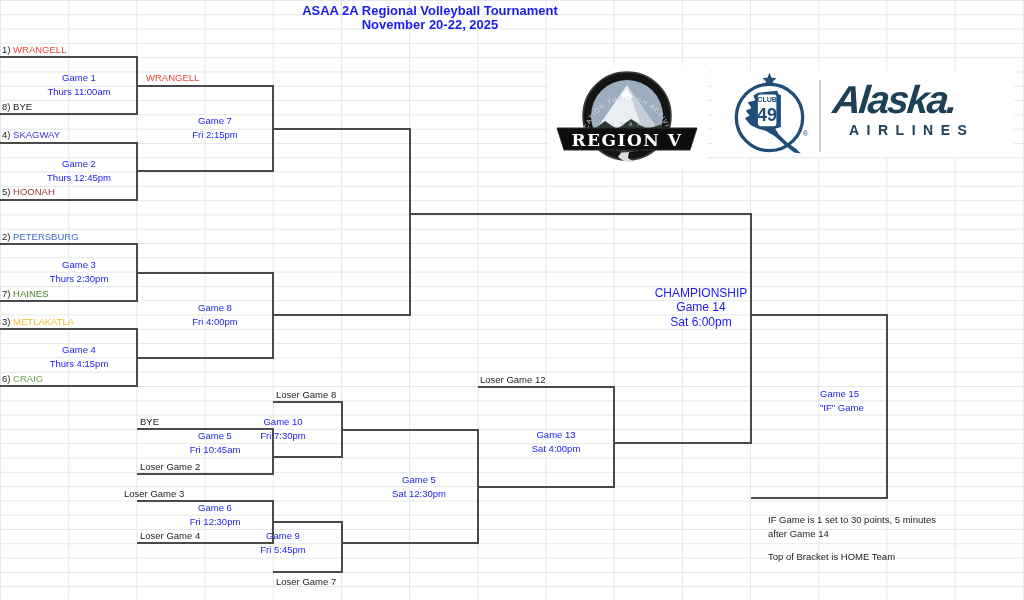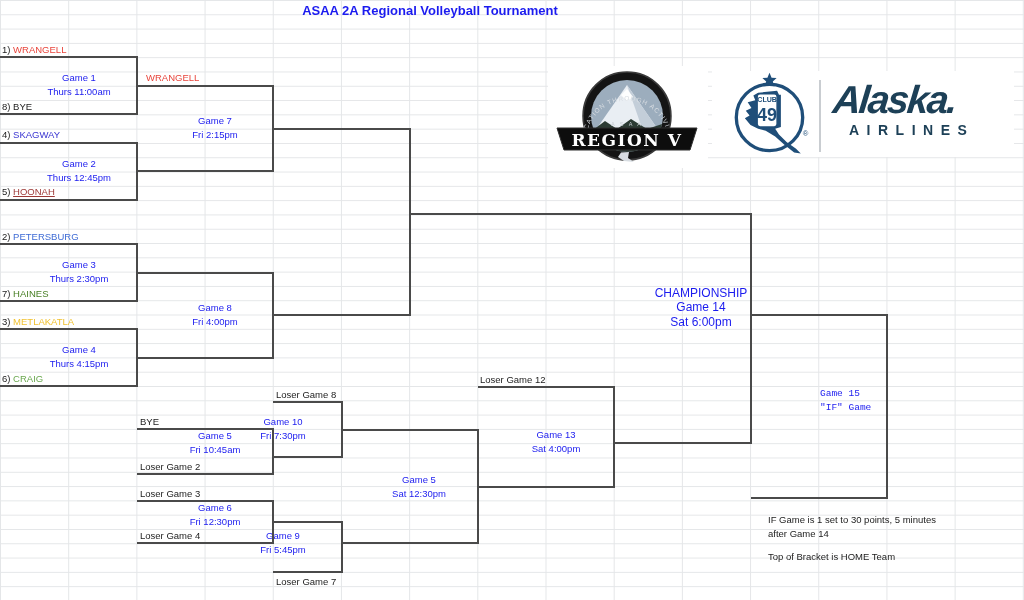--- a/index.html
+++ b/index.html
@@ -15,36 +15,37 @@
   }
   .hline, .vline { position:absolute; background:#4a4a4a; }
   .hline { height:2px; }
   .vline { width:2px; }
   .lbl { position:absolute; font-size:9.5px; line-height:14px; color:#1c1c1c; white-space:nowrap; }
   .team-name { font-weight:normal; }
   .game { position:absolute; width:110px; text-align:center; font-size:9.5px; line-height:14.3px; color:var(--blue); white-space:nowrap; }
   .game div { display:block; }
   .title { position:absolute; left:180px; top:4px; width:500px; text-align:center; font-size:13px; font-weight:bold; line-height:14.3px; color:var(--blue); }
   .champ { position:absolute; left:652px; top:286px; width:98px; text-align:center; font-size:12px; line-height:14.3px; color:var(--blue); white-space:nowrap; }
-  .ifgame { position:absolute; left:820px; top:387px; font-size:9.5px; line-height:14.3px; color:var(--blue); white-space:nowrap;font-family:Liberation Mono, monospace; }
+  .ifgame { position:absolute; left:820px; top:387px; font-size:9.5px; line-height:14.3px; color:var(--blue); white-space:nowrap; }
   .note { position:absolute; left:768px; font-size:9.5px; line-height:13px; color:#1c1c1c; white-space:nowrap; }
   .whitebg { position:absolute; background:#fff; }
   .logo { position:absolute; }
   .divider { position:absolute; width:2px; background:#c9cdd1; }
   .alaska-word { position:absolute; left:833px; top:78px; width:175px; color:var(--navy); }
   .alaska-script { font-size:39px; font-weight:bold; font-style:italic; letter-spacing:-2px; transform:skewX(-6deg); line-height:44px; }
   .alaska-air { font-size:14px; font-weight:bold; letter-spacing:7.5px; padding-left:16px; line-height:16px; }
 </style>
 </head>
 <body>
 
 <div id="screen">
 
   <div class="title">
     <div>ASAA 2A Regional Volleyball Tournament</div>
+    <div>November 20-22, 2025</div>
   </div>
 
   <div class="whitebg" style="left:548px;top:66px;width:160px;height:102px"></div>
   <div class="whitebg" style="left:712px;top:71px;width:302px;height:86px"></div>
 
   <svg class="logo" style="left:551px;top:67px" width="152" height="100" viewBox="0 0 152 100">
     <defs>
       <clipPath id="sceneClip">
           <circle cx="76" cy="49" r="36"></circle>
         </clipPath>
@@ -80,21 +81,21 @@
   <div class="divider" style="left:819px;top:80px;height:72px"></div>
 
   <div class="alaska-word">
     <div class="alaska-script">Alaska.</div>
     <div class="alaska-air">AIRLINES</div>
   </div>
 
   <div class="lbl" style="left:2px;top:43px"><span>1)</span> <span class="team-name" style="color: rgb(232, 69, 60);">WRANGELL</span></div>
   <div class="lbl" style="left:2px;top:100px"><span>8)</span> <span class="team-name" style="color: rgb(28, 28, 28);">BYE</span></div>
   <div class="lbl" style="left:2px;top:128px"><span>4)</span> <span class="team-name" style="color: rgb(58, 53, 209);">SKAGWAY</span></div>
-  <div class="lbl" style="left:2px;top:185px"><span>5)</span> <span class="team-name" style="color: rgb(158, 58, 56); text-decoration: underline;">HOONAH</span></div>
+  <div class="lbl" style="left:2px;top:185px"><span>5)</span> <span class="team-name" style="color: rgb(158, 58, 56);">HOONAH</span></div>
   <div class="lbl" style="left:2px;top:230px"><span>2)</span> <span class="team-name" style="color: rgb(62, 107, 213);">PETERSBURG</span></div>
   <div class="lbl" style="left:2px;top:287px"><span>7)</span> <span class="team-name" style="color: rgb(74, 128, 39); margin-top: 48px;">HAINES</span></div>
   <div class="lbl" style="left:2px;top:315px"><span>3)</span> <span class="team-name" style="color: rgb(241, 194, 50);">METLAKATLA</span></div>
   <div class="lbl" style="left:2px;top:372px"><span>6)</span> <span class="team-name" style="color: rgb(106, 168, 79);">CRAIG</span></div>
 
   <div class="lbl" style="left: 146px; top: 71px; color: rgb(232, 69, 60);">WRANGELL</div>
 
   <div class="game" style="left:24px;top:71px">
       <div>Game 1</div>
       <div>Thurs 11:00am</div>
@@ -150,21 +151,21 @@
     <div>Sat 6:00pm</div>
   </div>
 
   <div class="ifgame">
     <div>Game 15</div>
     <div>"IF" Game</div>
   </div>
 
   <div class="lbl" style="left:140px;top:415px">BYE</div>
   <div class="lbl" style="left:140px;top:460px">Loser Game 2</div>
-  <div class="lbl" style="left:140px;top:487px">Loser Game 3</div>
+  <div class="lbl" style="left:124px;top:487px">Loser Game 3</div>
   <div class="lbl" style="left:140px;top:529px">Loser Game 4</div>
   <div class="lbl" style="left:276px;top:388px">Loser Game 8</div>
   <div class="lbl" style="left:276px;top:575px">Loser Game 7</div>
   <div class="lbl" style="left:480px;top:373px">Loser Game 12</div>
 
   <div class="note" style="top:513px">IF Game is 1 set to 30 points, 5 minutes</div>
   <div class="note" style="top:527px">after Game 14</div>
   <div class="note" style="top:550px">Top of Bracket is HOME Team</div>
 
   <div id="lines">

